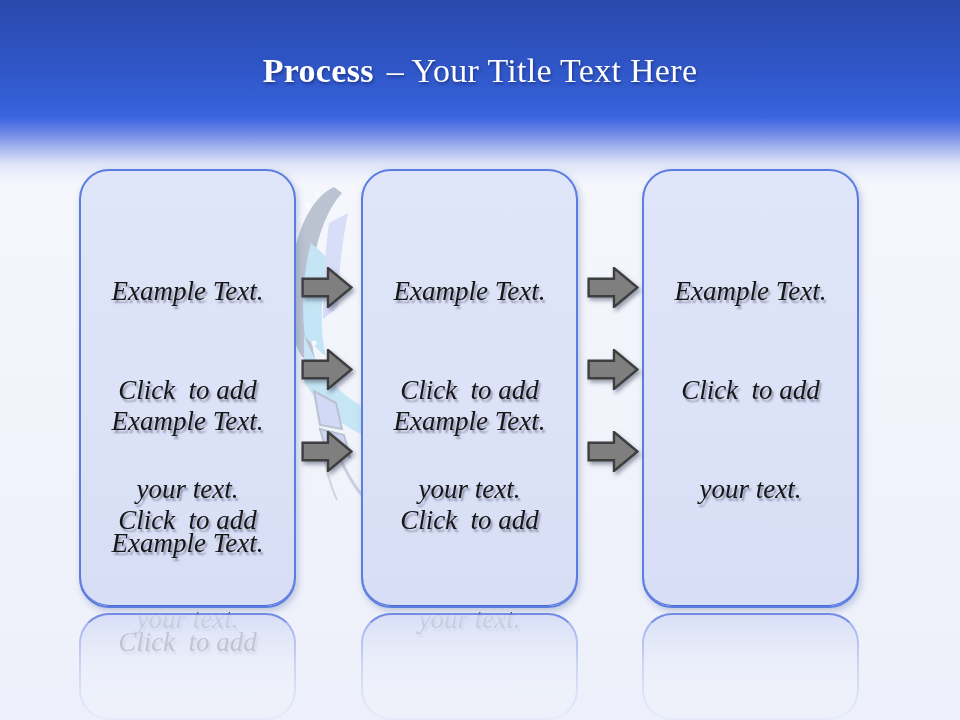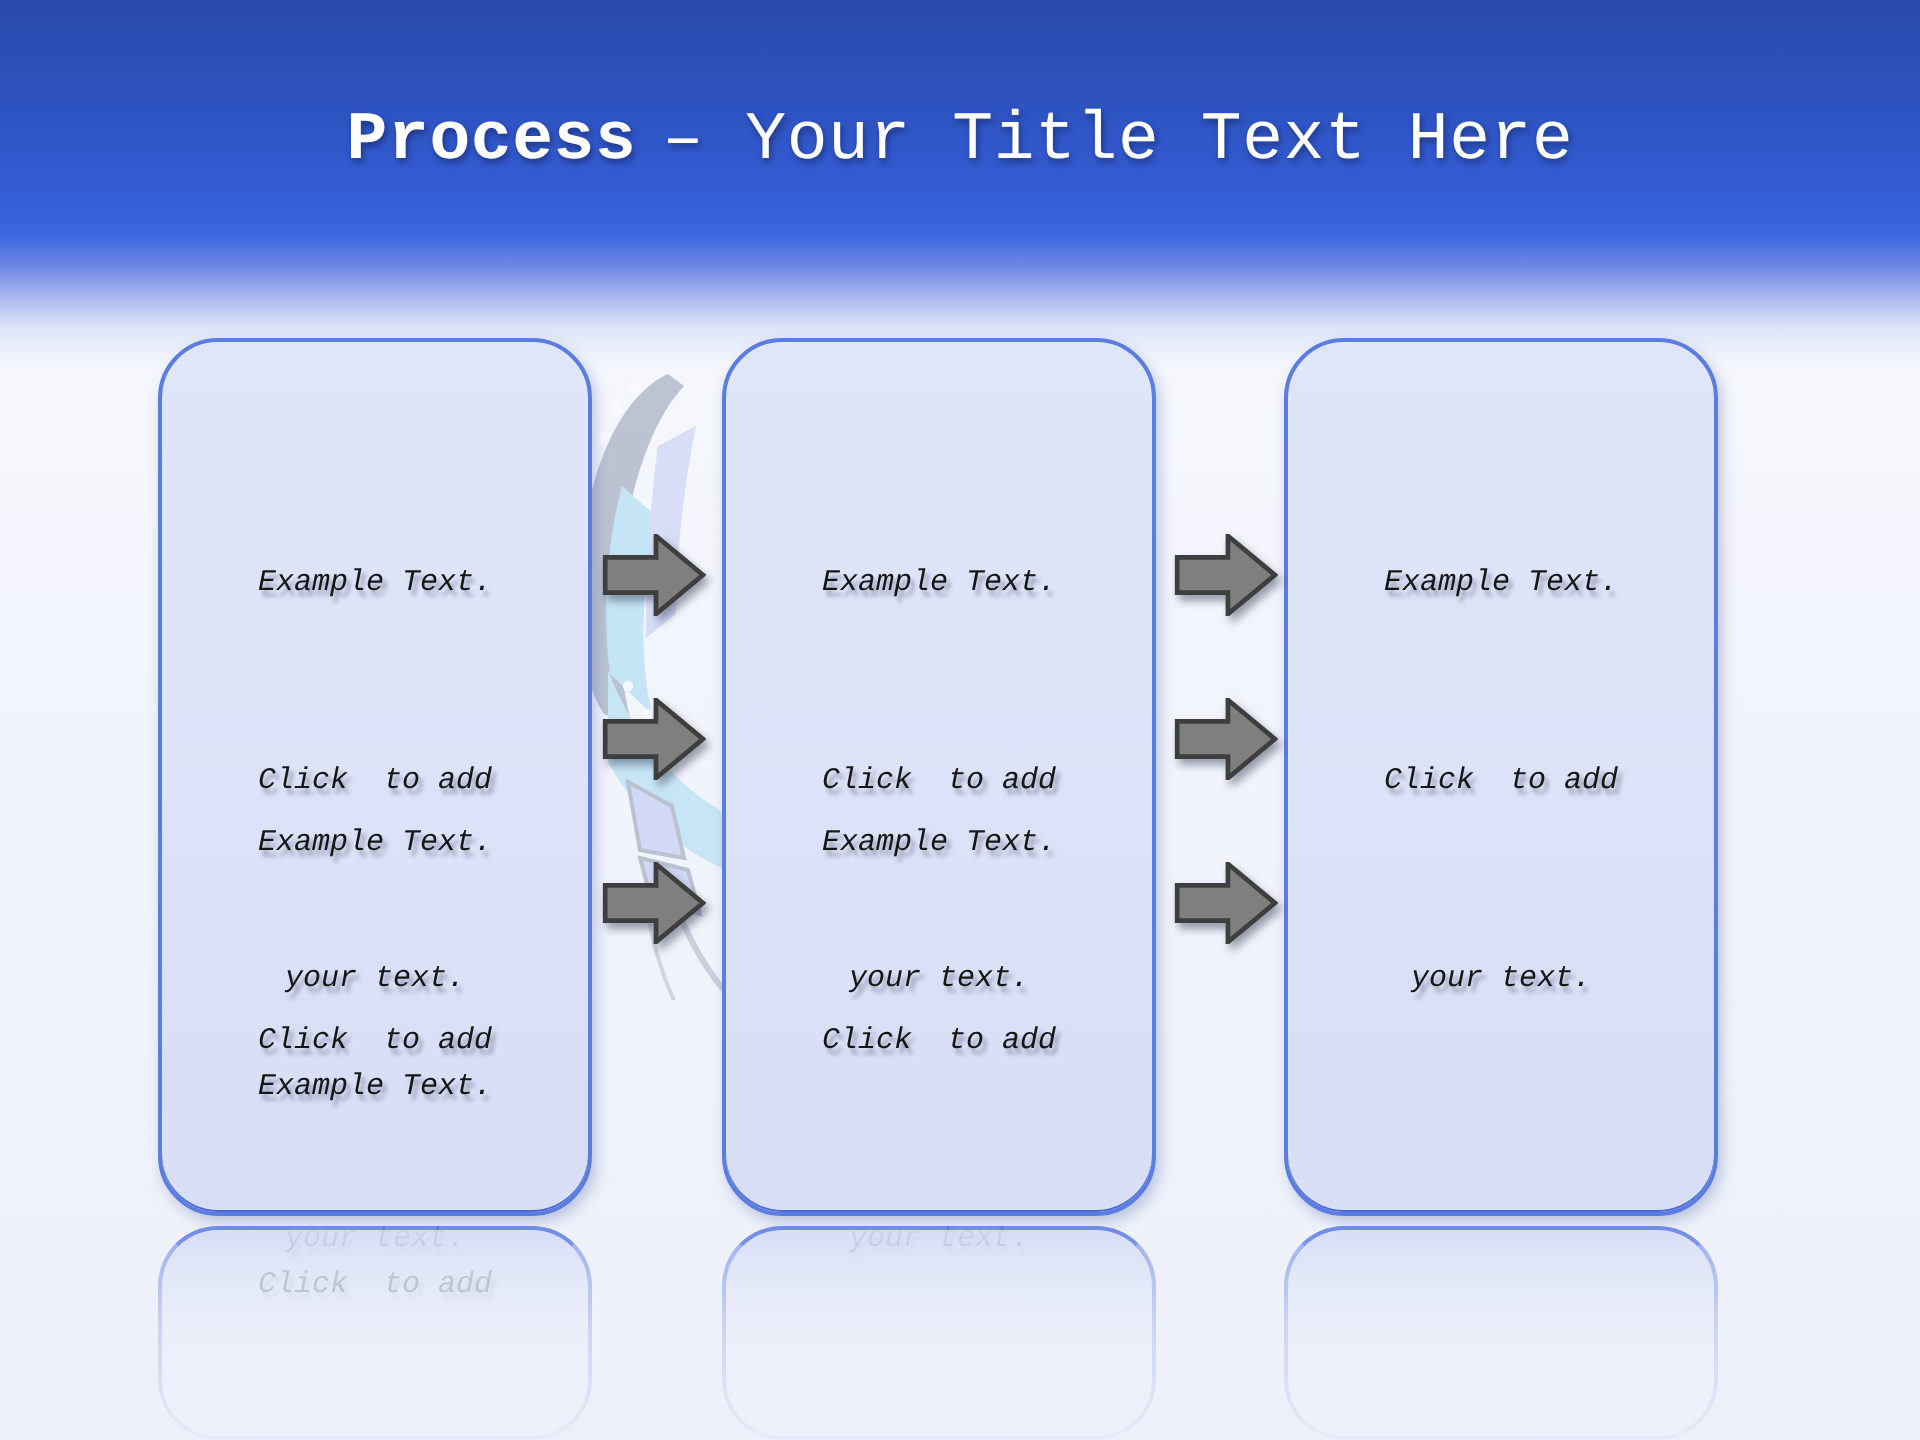--- a/index.html
+++ b/index.html
@@ -1,18 +1,18 @@
 <!DOCTYPE html>
 <html><head>
 <meta charset="utf-8">
 <style>
   html,body { margin:0; padding:0; background:#ffffff; }
   .slide {
     position:relative; width:960px; height:720px; overflow:hidden;
-    font-family:Liberation Mono, monospace;
+    font-family:Liberation Serif, serif;
     background:linear-gradient(180deg,#f7f9fd 0%, #f3f5fc 45%, #edf0fa 100%);
   }
 
   
   .header-band {
     position:absolute; top:0; left:0; width:960px; height:186px; z-index:0;
     background:linear-gradient(180deg,
       #2a49ac 0%, #2e53c2 30%, #355fd7 55%, #3b65e2 63%,
       #7289e6 72%, #a9b8ee 80%, #dde4f8 88%, #f2f4fc 96%,
       rgba(243,245,252,0) 100%);
@@ -36,21 +36,21 @@
     box-sizing:border-box; border:2px solid #5b7ce0; border-radius:30px;
     background:linear-gradient(180deg,#e0e6f9 0%, #dce2f7 55%, #d7def5 100%);
     box-shadow:2px 3px 7px rgba(90,110,170,0.35), inset 0 -1px 0 #4a6bd4;
   }
   .box-1 { left:79px; }
   .box-2 { left:361px; }
   .box-3 { left:642px; }
 
   .textblock {
     position:absolute; left:10px; right:10px; text-align:center;
-    font-style:italic; font-size:15px; line-height:33px; color:#161616;
+    font-style:italic; font-size:27px; line-height:33px; color:#161616;
     white-space:pre; text-shadow:2px 3px 2px rgba(115,120,148,0.7);
   }
   .tb-1 { top:38px; }
   .tb-2 { top:168px; }
   .tb-3 { top:290px; }
 
   
   .arrow {
     position:absolute; width:52px; height:41px; z-index:3;
     filter:drop-shadow(2px 3px 2px rgba(55,65,90,0.5));

